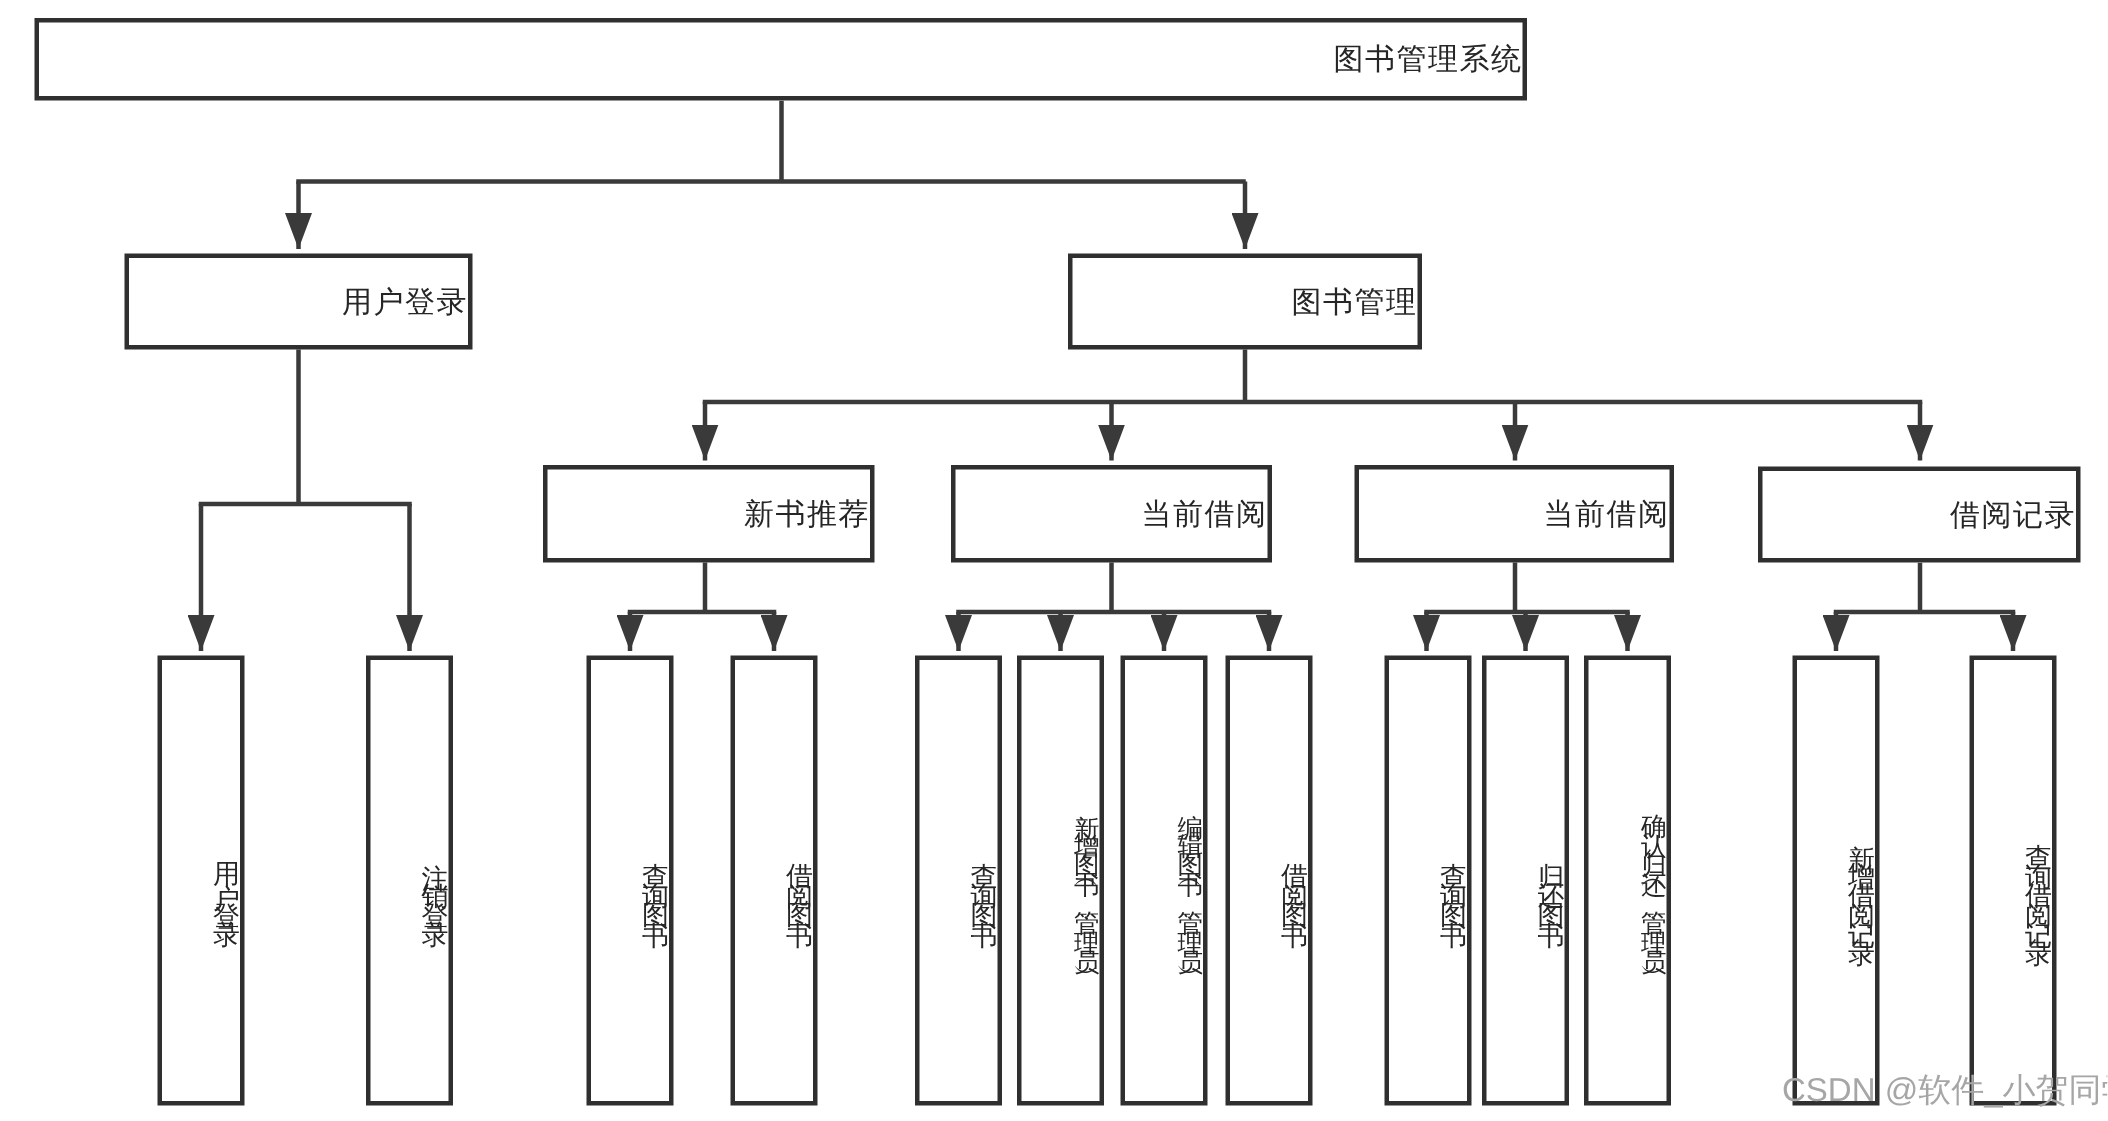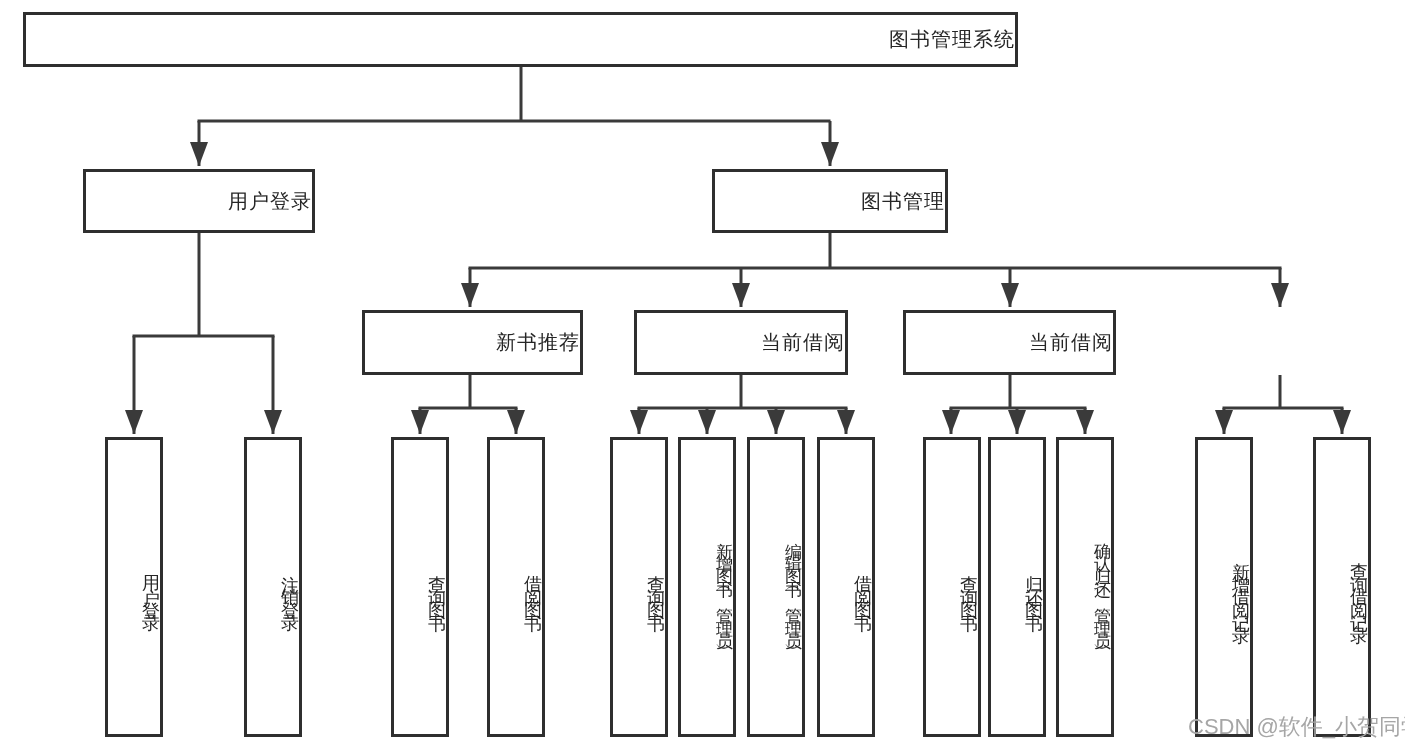--- a/index.html
+++ b/index.html
@@ -128,20 +128,23 @@
 
   <div class="node h" style="left:712px; top:169px; width:236px; height:64px;">
     <span>图书管理</span>
   </div>
   <div class="node h" style="left:634px; top:310px; width:214px; height:65px;">
     <span>当前借阅</span>
   </div>
   <div class="node h" style="left:903px; top:310px; width:213px; height:65px;">
     <span>当前借阅</span>
   </div>
+  <div class="node h" style="left:1172px; top:311px; width:215px; height:64px;">
+    <span>借阅记录</span>
+  </div>
 
   <div class="node leaf" style="left:105px;">
     <span class="vtext">用户登录</span>
   </div>
   <div class="node leaf" style="left:244px;">
     <span class="vtext">注销登录</span>
   </div>
 
   <div class="node leaf" style="left:391px;">
     <span class="vtext">查询图书</span>

